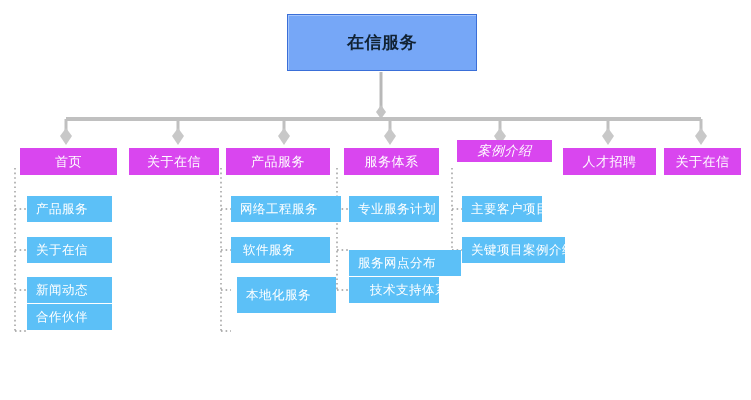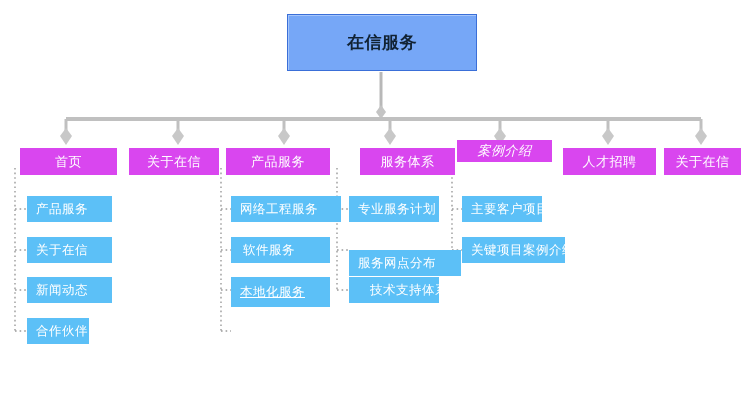--- a/index.html
+++ b/index.html
@@ -145,21 +145,21 @@
   </div>
 
   <div class="node node-l2" style="left:129px; top:148px; width:90px; height:27px;">
     <span>关于在信</span>
   </div>
 
   <div class="node node-l2" style="left:226px; top:148px; width:104px; height:27px;">
     <span>产品服务</span>
   </div>
 
-  <div class="node node-l2" style="left:360px; top:148px; width:95px; height:27px;">
+  <div class="node node-l2" style="left:344px; top:148px; width:95px; height:27px;">
     <span>服务体系</span>
   </div>
 
   <div class="node node-l2" style="left:457px; top:140px; width:95px; height:22px;font-style:italic;">
     <span>案例介绍</span>
   </div>
 
   <div class="node node-l2" style="left:563px; top:148px; width:93px; height:27px;">
     <span>人才招聘</span>
   </div>
@@ -170,31 +170,31 @@
 
   <div class="node node-l3" style="left:27px; top:196px; width:85px; height:26px;">
     <span>产品服务</span>
   </div>
   <div class="node node-l3" style="left:27px; top:237px; width:85px; height:26px;">
     <span>关于在信</span>
   </div>
   <div class="node node-l3" style="left:27px; top:277px; width:85px; height:26px;">
     <span>新闻动态</span>
   </div>
-  <div class="node node-l3" style="left:27px; top:318px; width:62px; height:26px;">
+  <div class="node node-l3" style="left:27px; top:304px; width:85px; height:26px;">
     <span>合作伙伴</span>
   </div>
 
   <div class="node node-l3" style="left:231px; top:196px; width:110px; height:26px;">
     <span>网络工程服务</span>
   </div>
   <div class="node node-l3" style="left:231px; top:237px; width:99px; height:26px;padding-left:12px;">
     <span>软件服务</span>
   </div>
-  <div class="node node-l3" style="left:231px; top:277px; width:99px; height:30px;text-decoration:underline;">
+  <div class="node node-l3" style="left:237px; top:277px; width:99px; height:36px;">
     <span>本地化服务</span>
   </div>
 
   <div class="node node-l3" style="left:349px; top:196px; width:90px; height:26px;">
     <span>专业服务计划</span>
   </div>
   <div class="node node-l3" style="left:349px; top:250px; width:112px; height:26px;">
     <span>服务网点分布</span>
   </div>
   <div class="node node-l3" style="left:349px; top:277px; width:90px; height:26px;padding-left:21px;">

